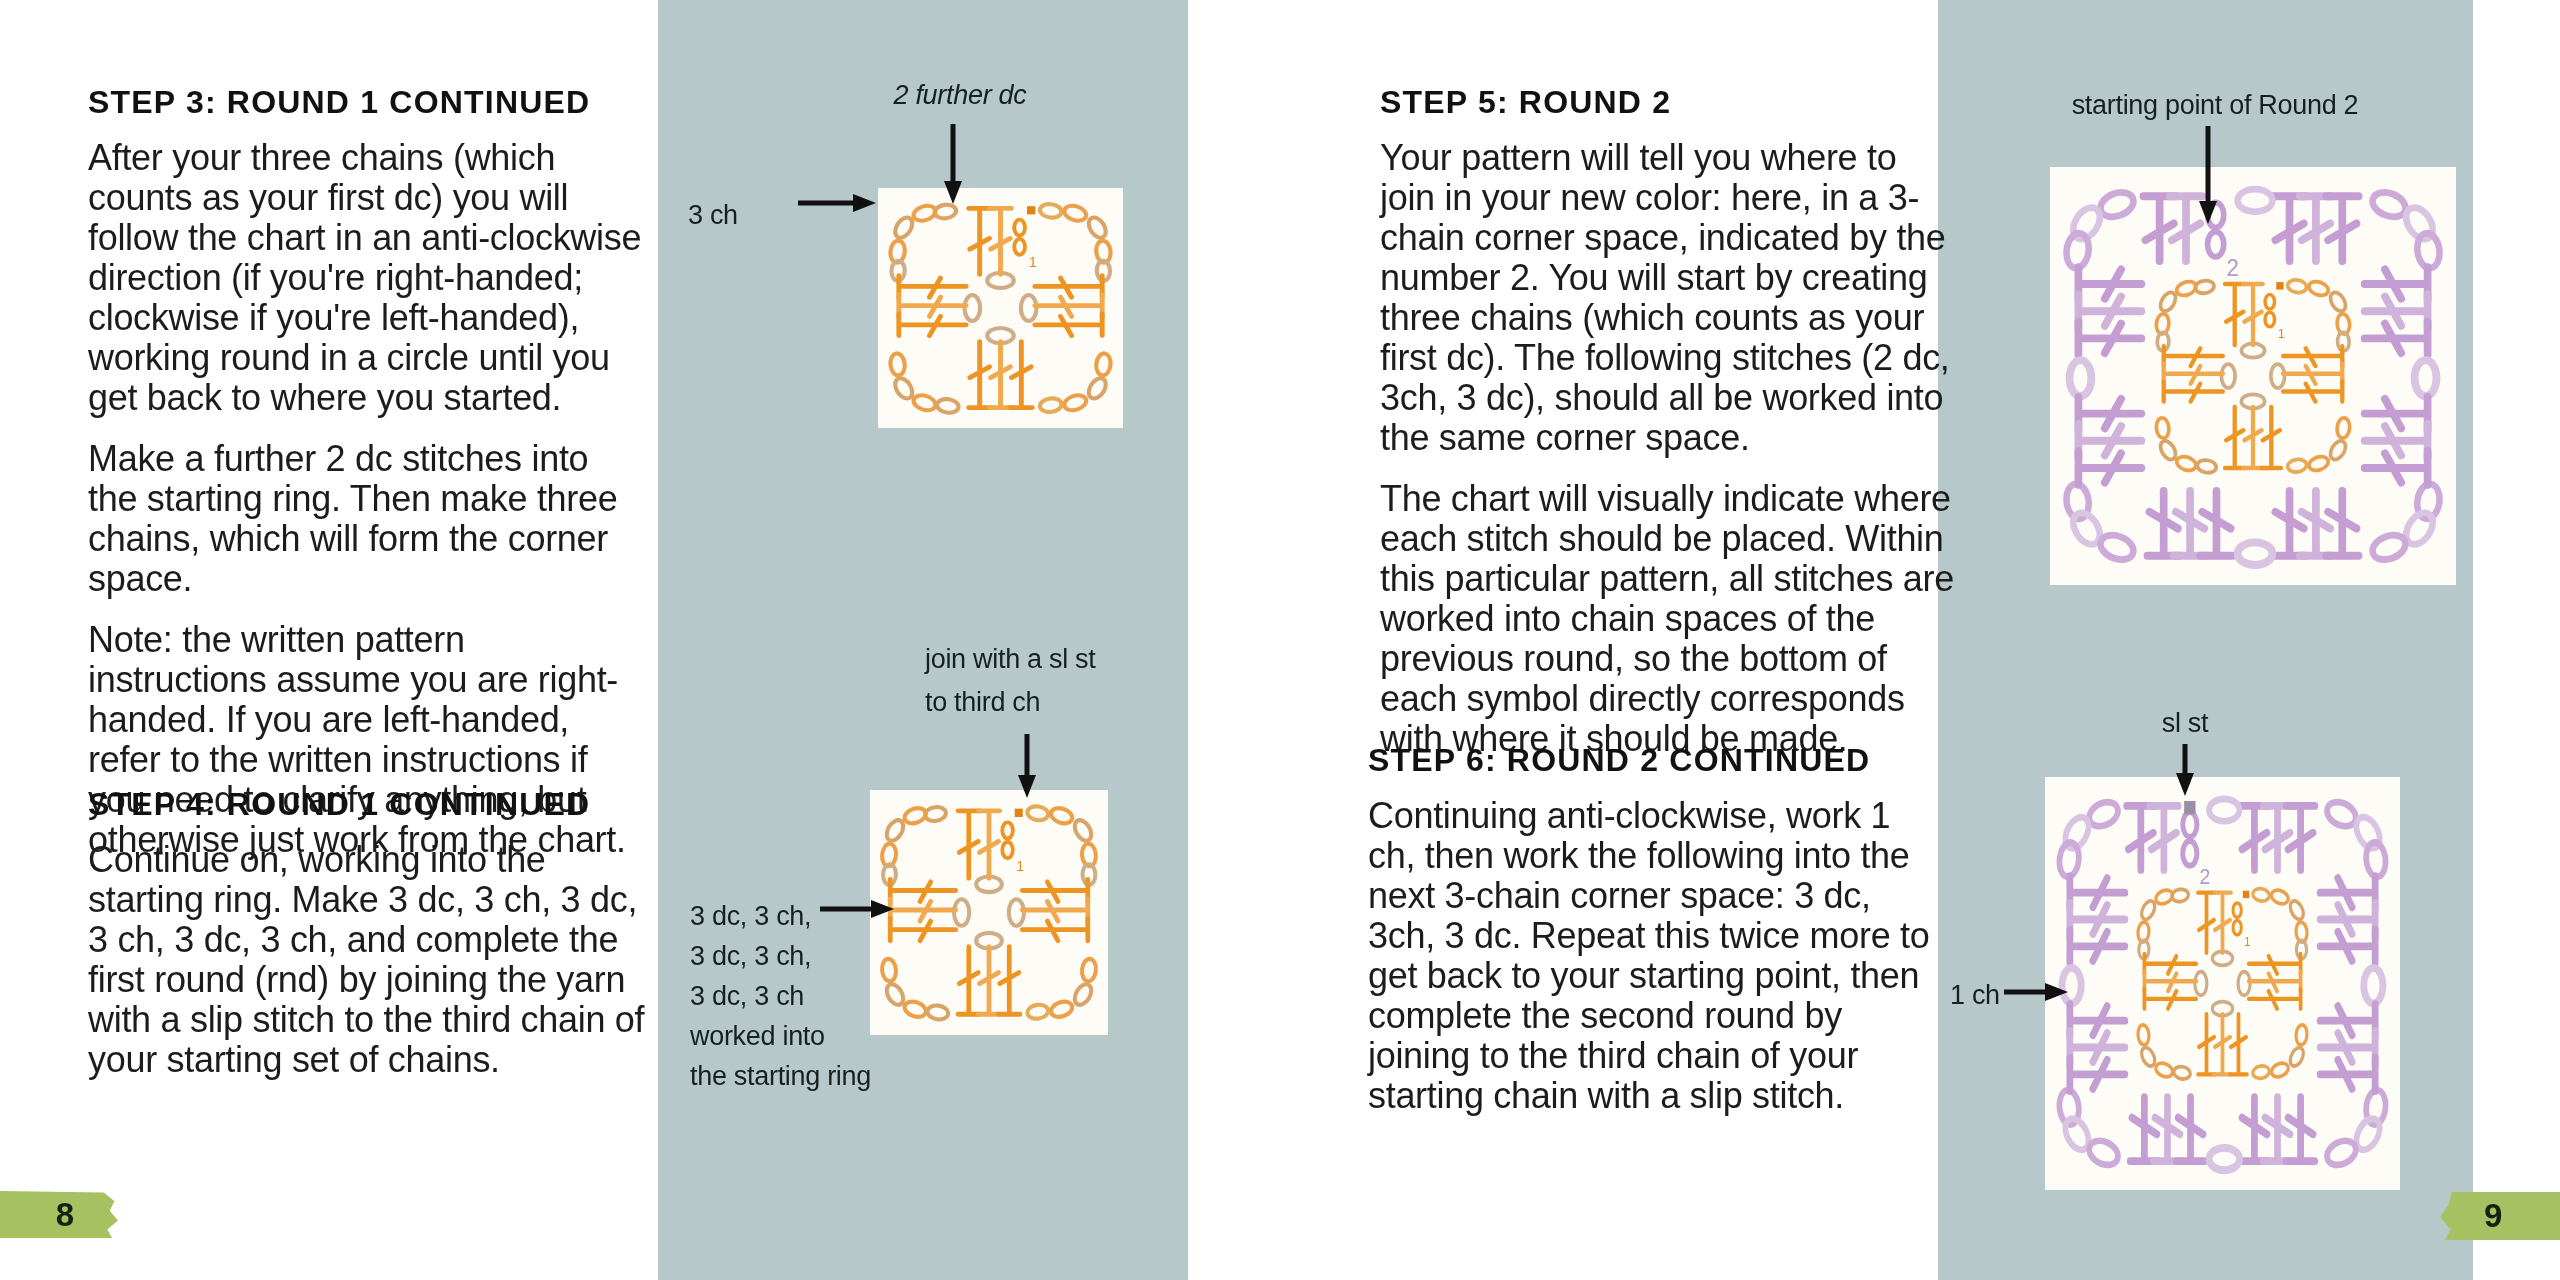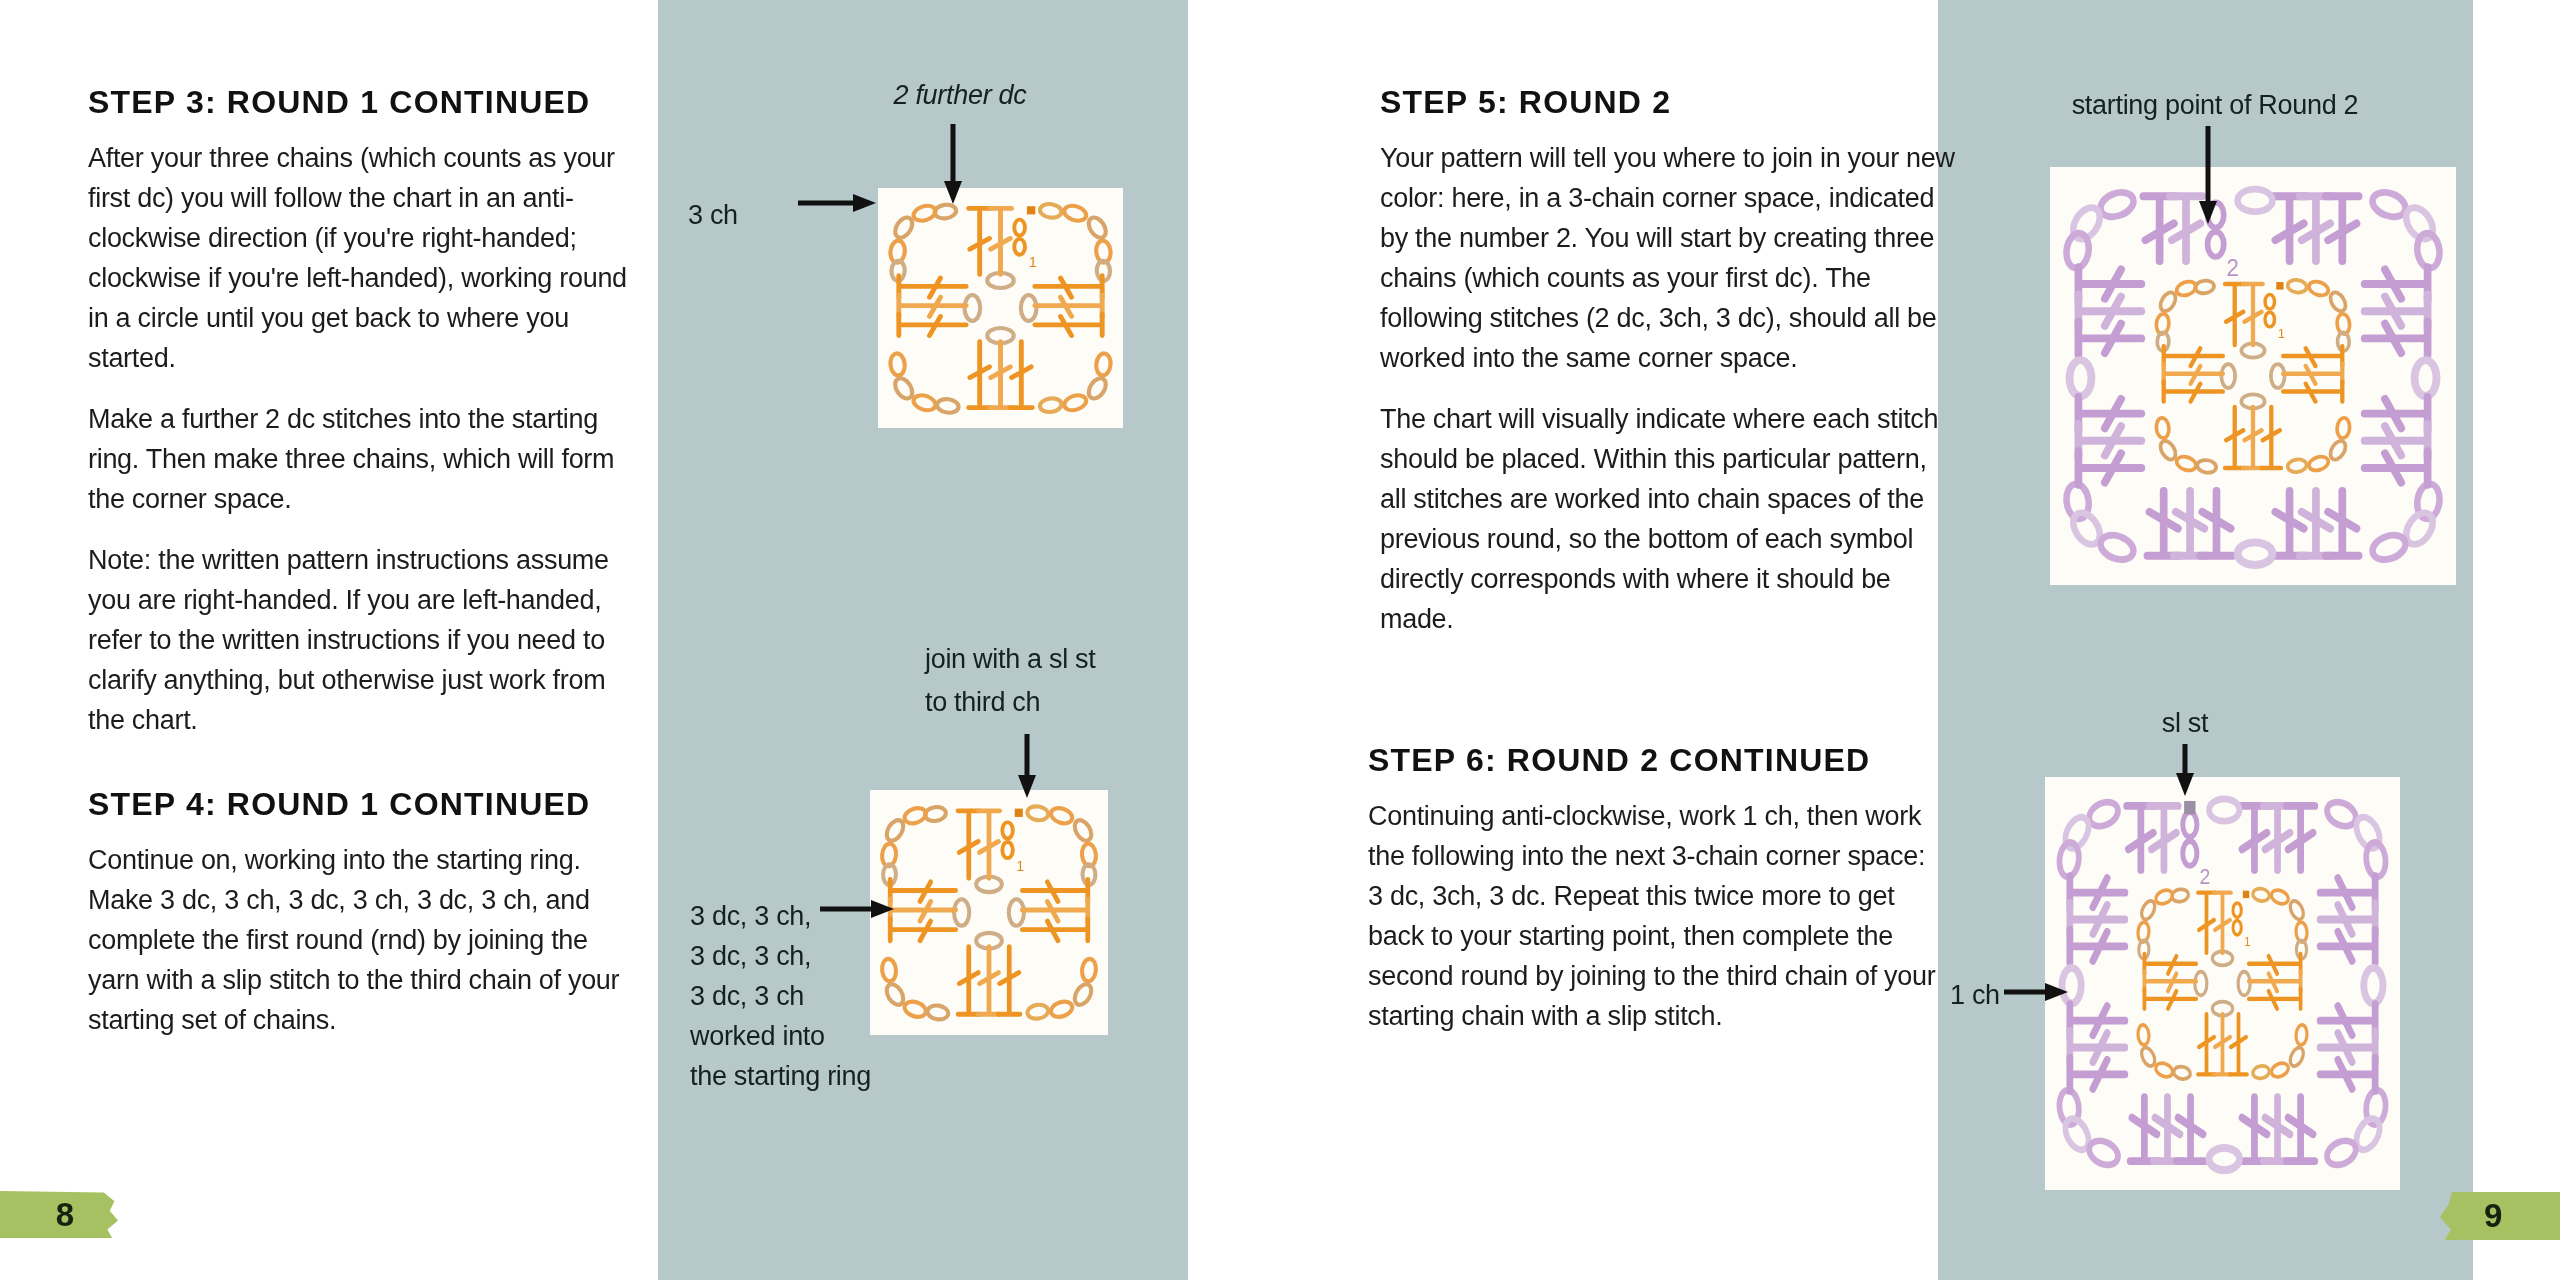--- a/index.html
+++ b/index.html
@@ -12,21 +12,21 @@
   .panel{position:absolute;top:0;height:1280px;background:#b6c8c9;}
   .panel-left{left:658px;width:530px;}
   .panel-right{left:1938px;width:535px;}
 
   .textcol{position:absolute;}
   .step-heading{
     font-size:32px;font-weight:700;letter-spacing:1.2px;color:#111;
     line-height:36px;margin:0 0 18px 0;white-space:nowrap;
   }
   .body-p{
-    font-size:27px;line-height:40px;letter-spacing:-0.3px;
+    font-size:36px;line-height:40px;letter-spacing:-0.3px;
     margin:0 0 21px 0;color:#1c1c1c;
   }
   .annot{
     position:absolute;font-size:27px;line-height:43px;letter-spacing:-0.3px;
     color:#15201f;white-space:nowrap;
   }
   .annot.center{text-align:center;}
   .fig{position:absolute;}
   .arrow{position:absolute;}
   .pagenum{

